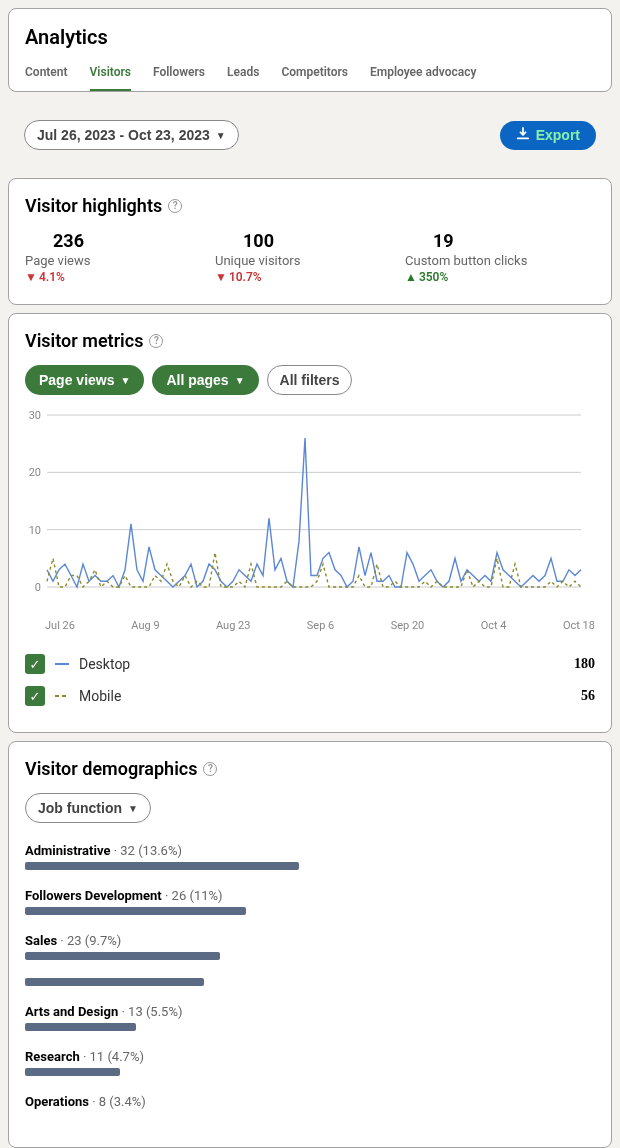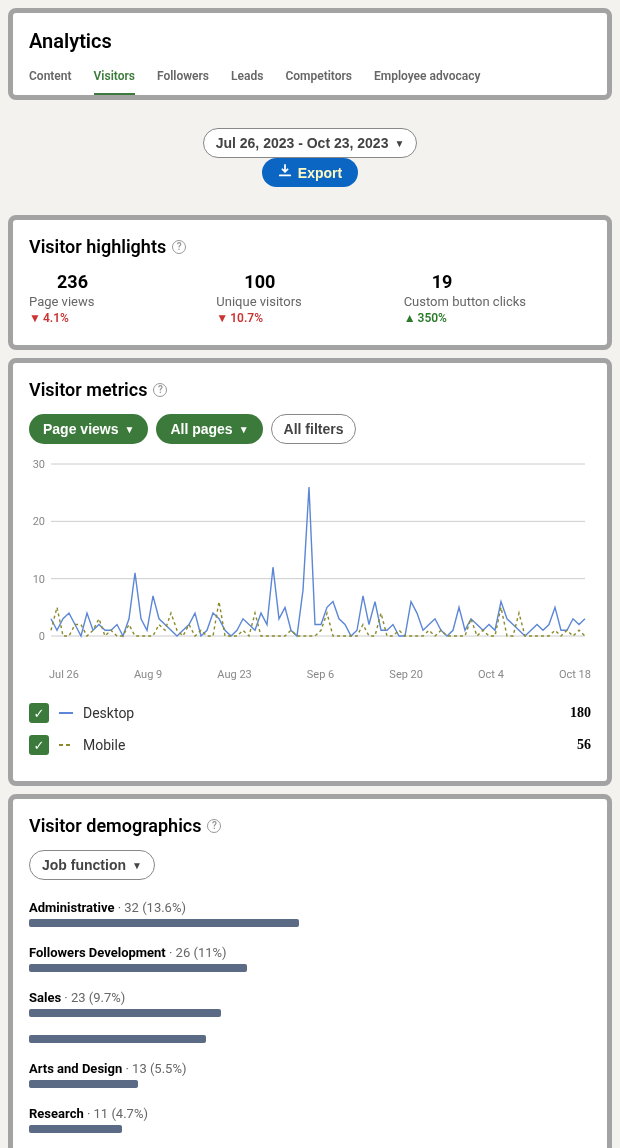--- a/index.html
+++ b/index.html
@@ -4,52 +4,52 @@
 <style>
   * { box-sizing: border-box; margin: 0; padding: 0; }
   body {
     font-family: -apple-system, BlinkMacSystemFont, "Segoe UI", Roboto, Helvetica, Arial, sans-serif;
     background: #f3f2ef;
     color: #000;
     width: 620px;
   }
   .card {
     background: #fff;
-    border: 5px solid #a3a3a3;
+    border: 1px solid #a3a3a3;
     border-radius: 8px;
     margin: 8px;
     padding: 16px 16px 20px 16px;
   }
   .header-card { padding-bottom: 0; }
   h1 { font-size: 20px; font-weight: 600; color: #000; margin-bottom: 10px; }
   h2 { font-size: 18px; font-weight: 600; color: #000; margin-bottom: 14px; display:flex; align-items:center; gap:6px;}
   .tabs { display: flex; gap: 22px; font-size: 12px; color: #666; font-weight:600;}
   .tab { padding: 6px 0 12px 0; cursor: pointer; position: relative; }
   .tab.active { color: #3b7a3b; }
   .tab.active::after {
     content: ""; position: absolute; left: 0; right: 0; bottom: 0;
     height: 2px; background: #3b7a3b;
   }
   .daterange-row {
     display: flex; justify-content: space-between; align-items: center;
-    padding: 12px 8px; margin: 16px; flex-direction: column;
+    padding: 12px 8px; margin: 16px;
   }
   .pill-outline {
     border: 1px solid #888; border-radius: 20px;
     padding: 6px 12px; font-size: 14px; font-weight:600; color:#444;
     background: #fff; display:inline-flex; align-items:center; gap:6px;
     cursor: pointer;
   }
   .pill-green {
     background: #3b7a3b; color: #fff; border: none;
     border-radius: 20px; padding: 6px 14px; font-size: 14px; font-weight:600;
     display:inline-flex; align-items:center; gap:6px; cursor:pointer;
   }
   .pill-blue {
-    background: #0a66c2; color: #fef9c3; border: none;
+    background: #0a66c2; color: #86efac; border: none;
     border-radius: 20px; padding: 6px 16px; font-size: 14px; font-weight:600;
     display:inline-flex; align-items:center; gap:6px; cursor:pointer;
   }
   .caret { font-size: 10px; }
   .highlights { display:flex; }
   .metric { flex:1; }
   .metric-value { font-size:18px; font-weight:700; color:#000;margin-left:28px;}
   .metric-label { font-size:13px; color:#666; margin:2px 0 2px 0;}
   .delta { font-size:12px; font-weight:600; display:flex; align-items:center; gap:2px;}
   .delta.down { color:#c33;}

